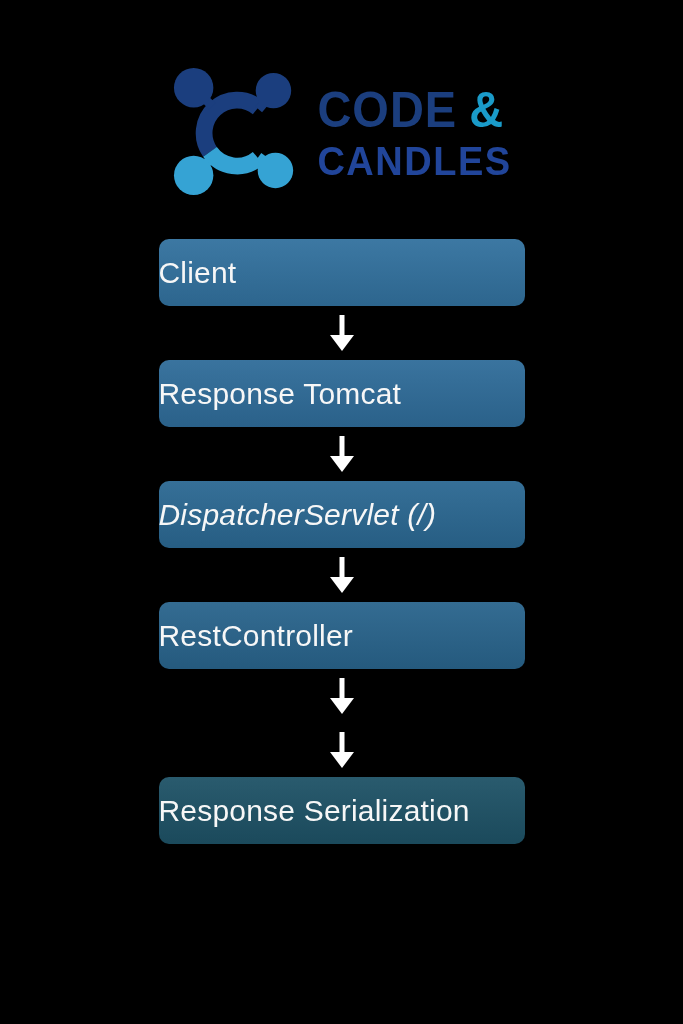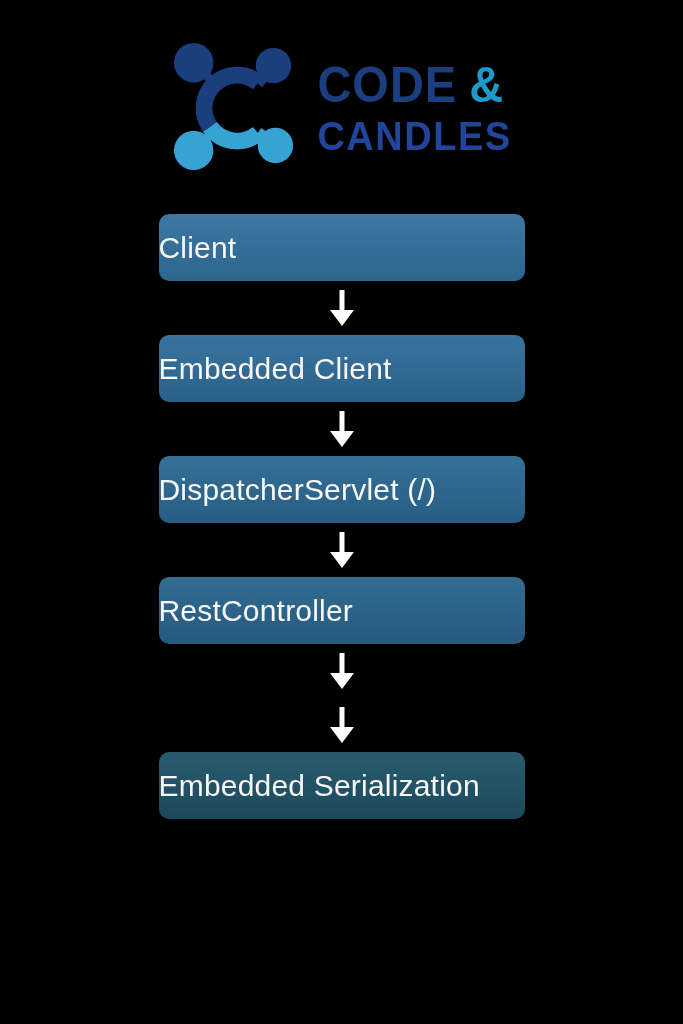--- a/index.html
+++ b/index.html
@@ -14,21 +14,21 @@
     height: 1024px;
     background: #000000;
     overflow: hidden;
   }
 
   
   .logo-row {
     display: flex;
     align-items: center;
     justify-content: center;
-    padding-top: 42px;
+    padding-top: 67px;
     gap: 14px;
   }
   .logo-icon {
     width: 132px;
     height: 132px;
     flex: 0 0 auto;
   }
   .brand-text {
     display: flex;
     flex-direction: column;
@@ -118,29 +118,29 @@
     <div class="node" style="background-color: rgb(50, 113, 158);">
       <span class="node-label" style="color: rgb(247, 247, 247);">Client</span>
     </div>
 
     <svg class="arrow-svg" width="26" height="36" viewBox="0 0 26 36" aria-hidden="true">
       <rect x="10.5" y="0" width="5" height="22" class="arrow-part" fill="#ffffff"></rect>
       <polygon points="1,20 25,20 13,36" class="arrow-part" fill="#ffffff"></polygon>
     </svg>
 
     <div class="node" style="background-color: rgb(47, 108, 153);">
-      <span class="node-label" style="color: rgb(247, 247, 247);">Embedded Client</span>
+      <span class="node-label" style="color: rgb(247, 247, 247);">Response Tomcat</span>
     </div>
 
     <svg class="arrow-svg" width="26" height="36" viewBox="0 0 26 36" aria-hidden="true">
       <rect x="10.5" y="0" width="5" height="22" class="arrow-part" fill="#ffffff"></rect>
       <polygon points="1,20 25,20 13,36" class="arrow-part" fill="#ffffff"></polygon>
     </svg>
 
-    <div class="node" style="background-color: rgb(43, 104, 146);">
+    <div class="node" style="background-color: rgb(43, 104, 146); font-style: italic;">
       <span class="node-label" style="color: rgb(247, 247, 247);">DispatcherServlet (/)</span>
     </div>
 
     <svg class="arrow-svg" width="26" height="36" viewBox="0 0 26 36" aria-hidden="true">
       <rect x="10.5" y="0" width="5" height="22" class="arrow-part" fill="#ffffff"></rect>
       <polygon points="1,20 25,20 13,36" class="arrow-part" fill="#ffffff"></polygon>
     </svg>
 
     <div class="node" style="background-color: rgb(41, 100, 140);">
       <span class="node-label" style="color: rgb(247, 247, 247);">RestController</span>
@@ -151,17 +151,17 @@
       <polygon points="1,20 25,20 13,36" class="arrow-part" fill="#ffffff"></polygon>
     </svg>
 
 
     <svg class="arrow-svg" width="26" height="36" viewBox="0 0 26 36" aria-hidden="true">
       <rect x="10.5" y="0" width="5" height="22" class="arrow-part" fill="#ffffff"></rect>
       <polygon points="1,20 25,20 13,36" class="arrow-part" fill="#ffffff"></polygon>
     </svg>
 
     <div class="node" style="background-color: rgb(30, 82, 102);">
-      <span class="node-label" style="color: rgb(247, 247, 247);">Embedded Serialization</span>
+      <span class="node-label" style="color: rgb(247, 247, 247);">Response Serialization</span>
     </div>
   </main>
 
 </div>
 
 </body></html>

